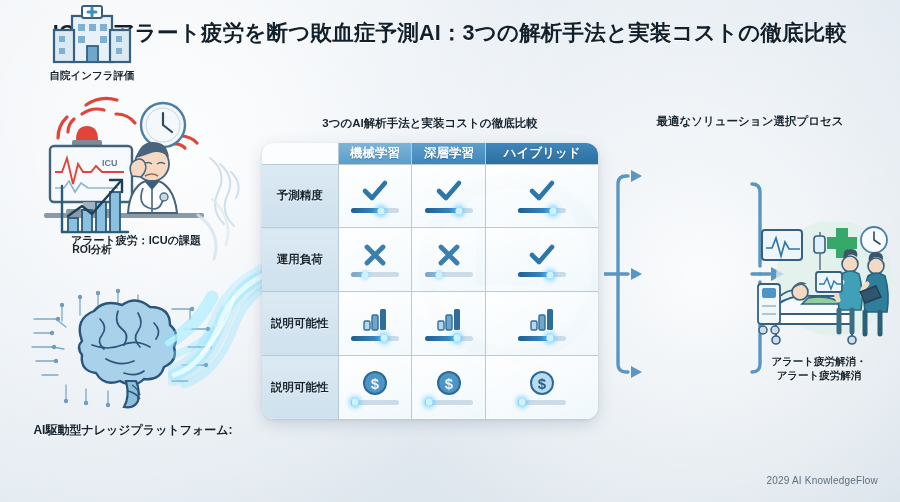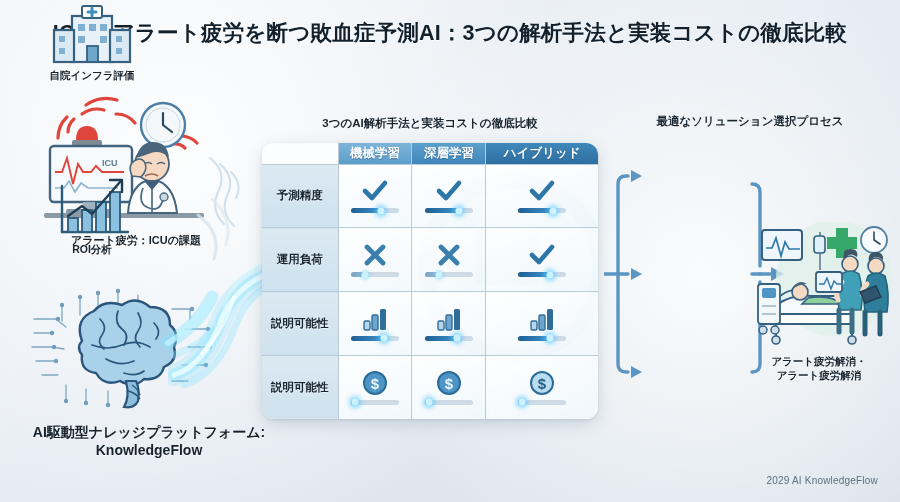--- a/index.html
+++ b/index.html
@@ -38,21 +38,21 @@
     color: #16222c; line-height: 1.3;
     text-shadow: 0 1px 0 rgba(255,255,255,.65);
   }
 
   
   #scene-alert { position: absolute; left: 24px; top: 92px; width: 226px; height: 140px; }
   #cap-alert { left: 18px; top: 233px; width: 236px; font-size: 11px; }
 
   
   #scene-brain { position: absolute; left: 22px; top: 285px; width: 226px; height: 128px; }
-  #cap-brain { left: 24px; top: 423px; width: 250px; font-size: 14px; }
+  #cap-brain { left: 8px; top: 423px; width: 250px; font-size: 12px; }
 
   
   #stream { position: absolute; left: 168px; top: 175px; width: 130px; height: 215px; }
 
   
   #table-card {
     position: absolute; left: 262px; top: 143px; width: 336px; height: 276px;
     background: linear-gradient(145deg, #fdfefe 0%, #f6fafc 55%, #eef5f9 100%);
     border-radius: 12px;
     box-shadow: 0 5px 16px rgba(40,70,95,.17), 0 1px 3px rgba(40,70,95,.12);
@@ -222,21 +222,20 @@
     </g>
 
     <g fill="none" stroke-linecap="round">
       <path d="M146 58 q30-18 44-46" stroke="#7fe4ff" stroke-width="13" opacity=".38"></path>
       <path d="M146 58 q30-18 44-46" stroke="#bff2ff" stroke-width="6" opacity=".8"></path>
       <path d="M152 70 q34-12 52-40" stroke="#8fe8ff" stroke-width="7" opacity=".35"></path>
     </g>
   </svg>
   <div id="cap-brain" class="cap">
     <div>AI駆動型ナレッジプラットフォーム:</div>
-    <div>KnowledgeFlow</div>
   </div>
 
   <svg id="stream" viewBox="0 0 130 215">
     <g fill="none" stroke-linecap="round">
       <path d="M6 200 q30-10 46-52 q16-44 72-58" stroke="#6fdcff" stroke-width="22" opacity=".22"></path>
       <path d="M6 200 q30-10 46-52 q16-44 72-58" stroke="#9fe9ff" stroke-width="12" opacity=".55"></path>
       <path d="M6 200 q30-10 46-52 q16-44 72-58" stroke="#e6fbff" stroke-width="5" opacity=".95"></path>
       <path d="M16 210 q34-12 50-56 q16-44 62-56" stroke="#8ae3ff" stroke-width="7" opacity=".35"></path>
       <path d="M34 178 q24-24 32-56" stroke="#ffffff" stroke-width="3" opacity=".65"></path>
       <path d="M56 130 q14-34 56-48" stroke="#d6f6ff" stroke-width="3" opacity=".6"></path>

